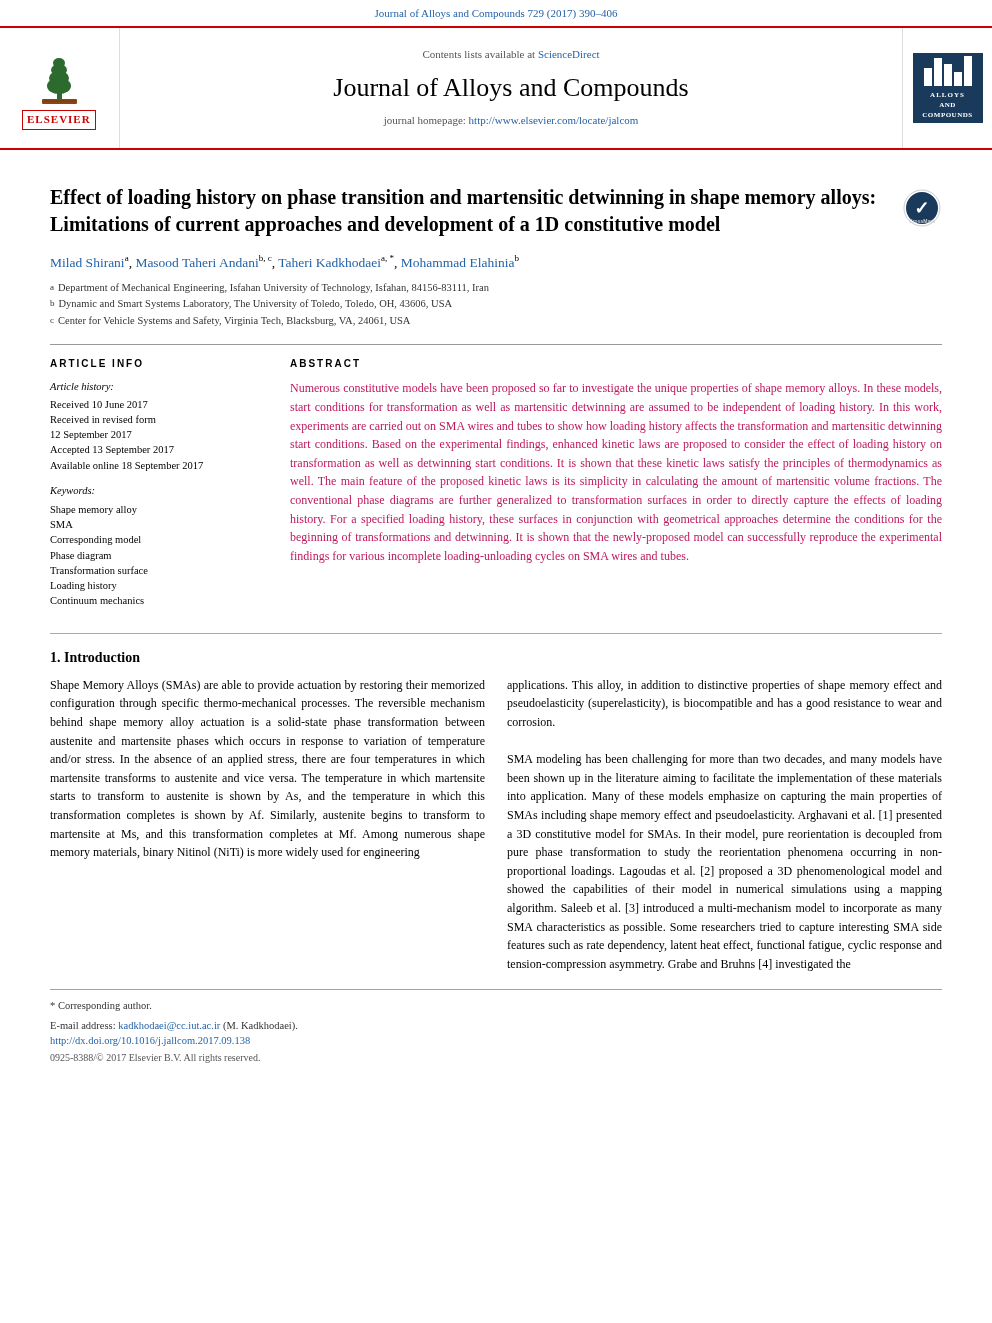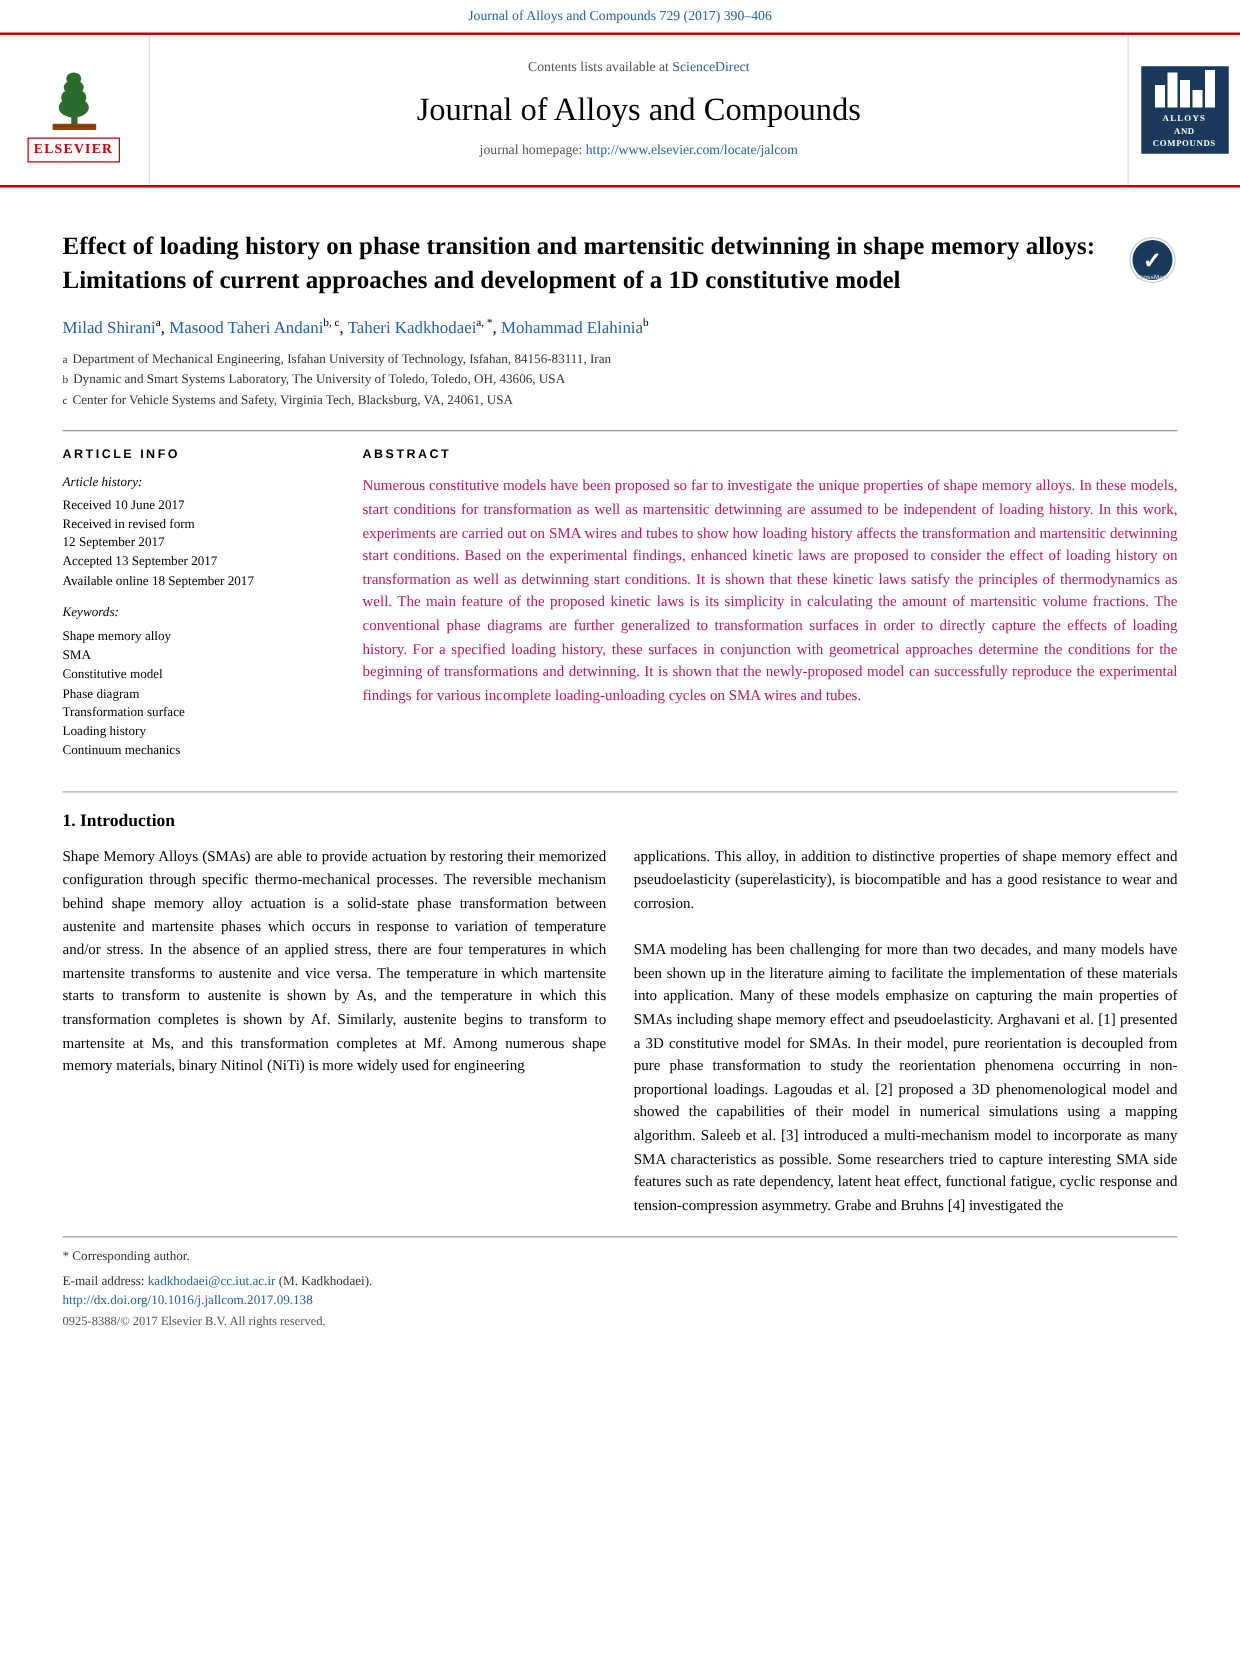--- a/index.html
+++ b/index.html
@@ -388,21 +388,21 @@
         <div class="info-date">Received in revised form</div>
         <div class="info-date">12 September 2017</div>
         <div class="info-date">Accepted 13 September 2017</div>
         <div class="info-date">Available online 18 September 2017</div>
       </div>
 
       <div class="info-group">
         <div class="keywords-label">Keywords:</div>
         <div class="keyword-item">Shape memory alloy</div>
         <div class="keyword-item">SMA</div>
-        <div class="keyword-item">Constitutive model</div>
+        <div class="keyword-item">Corresponding model</div>
         <div class="keyword-item">Phase diagram</div>
         <div class="keyword-item">Transformation surface</div>
         <div class="keyword-item">Loading history</div>
         <div class="keyword-item">Continuum mechanics</div>
       </div>
     </div>
 
     <div class="col-right">
       <div class="section-heading">ABSTRACT</div>
       <div class="abstract-text">Numerous constitutive models have been proposed so far to investigate the unique properties of shape memory alloys. In these models, start conditions for transformation as well as martensitic detwinning are assumed to be independent of loading history. In this work, experiments are carried out on SMA wires and tubes to show how loading history affects the transformation and martensitic detwinning start conditions. Based on the experimental findings, enhanced kinetic laws are proposed to consider the effect of loading history on transformation as well as detwinning start conditions. It is shown that these kinetic laws satisfy the principles of thermodynamics as well. The main feature of the proposed kinetic laws is its simplicity in calculating the amount of martensitic volume fractions. The conventional phase diagrams are further generalized to transformation surfaces in order to directly capture the effects of loading history. For a specified loading history, these surfaces in conjunction with geometrical approaches determine the conditions for the beginning of transformations and detwinning. It is shown that the newly-proposed model can successfully reproduce the experimental findings for various incomplete loading-unloading cycles on SMA wires and tubes.</div>

